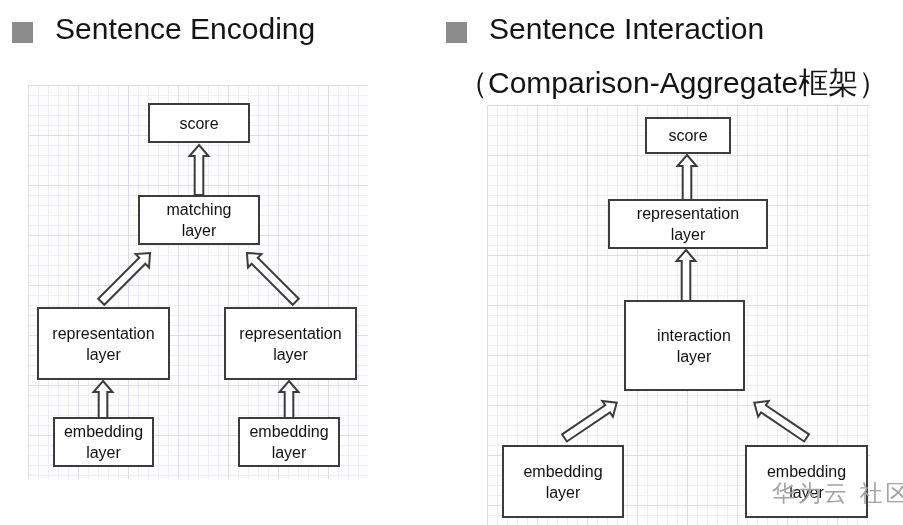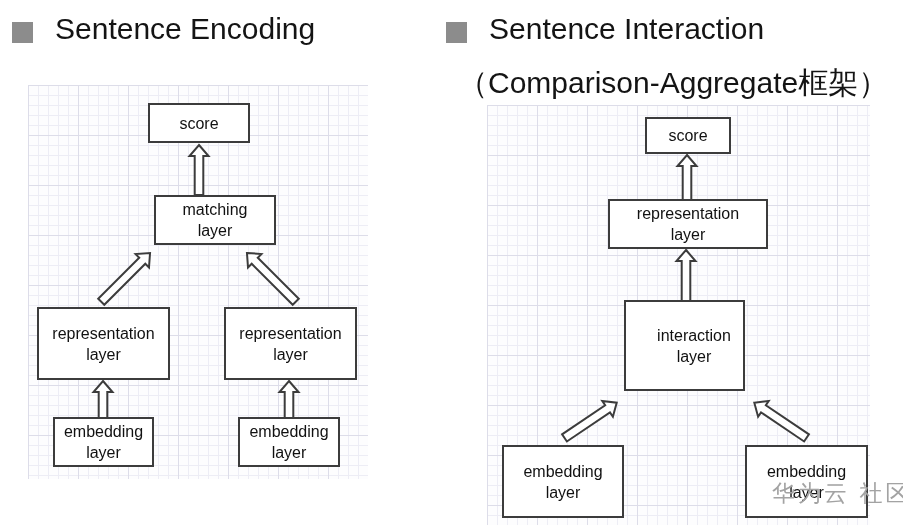--- a/index.html
+++ b/index.html
@@ -47,21 +47,21 @@
     <div class="title-text">Sentence Interaction</div>
   </div>
   <div class="subtitle" style="left:438px;top:65px;margin-left:20px;">（Comparison-Aggregate框架）</div>
 
   <div class="grid" style="left:28px;top:85px;width:340px;height:394px;"></div>
   <div class="grid" style="left:487px;top:105px;width:383px;height:420px;"></div>
 
   <div class="node" style="left:148px;top:103px;width:102px;height:40px;">
     <div>score</div>
   </div>
-  <div class="node" style="left:154px;top:195px;width:122px;height:50px;">
+  <div class="node" style="left:138px;top:195px;width:122px;height:50px;">
     <div>matching</div>
     <div>layer</div>
   </div>
   <div class="node" style="left:37px;top:307px;width:133px;height:73px;">
     <div>representation</div>
     <div>layer</div>
   </div>
   <div class="node" style="left:224px;top:307px;width:133px;height:73px;">
     <div>representation</div>
     <div>layer</div>

